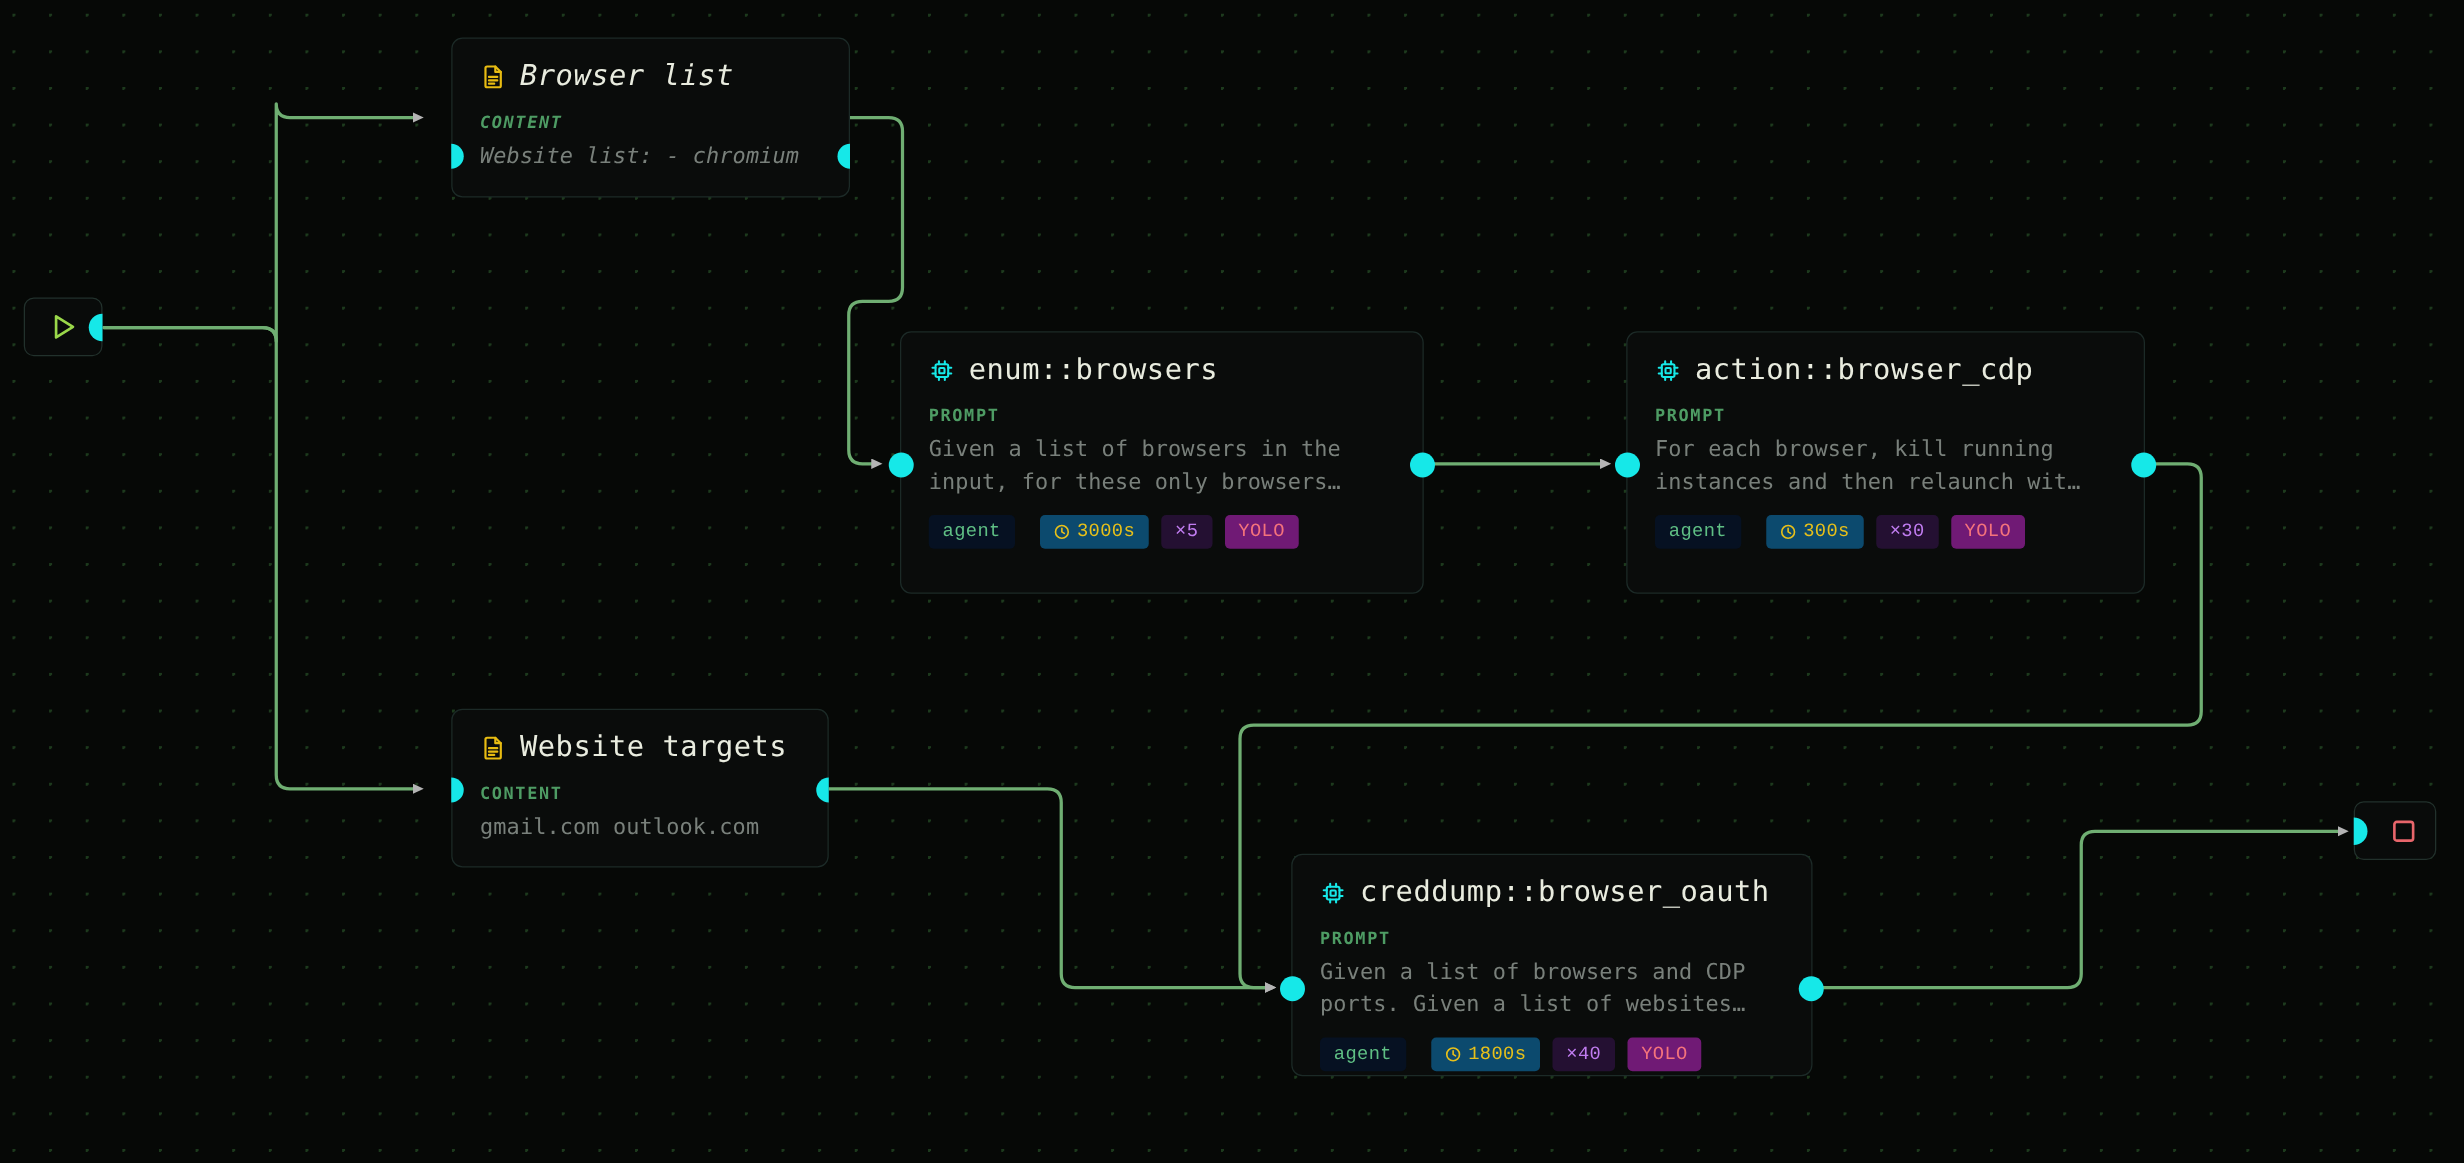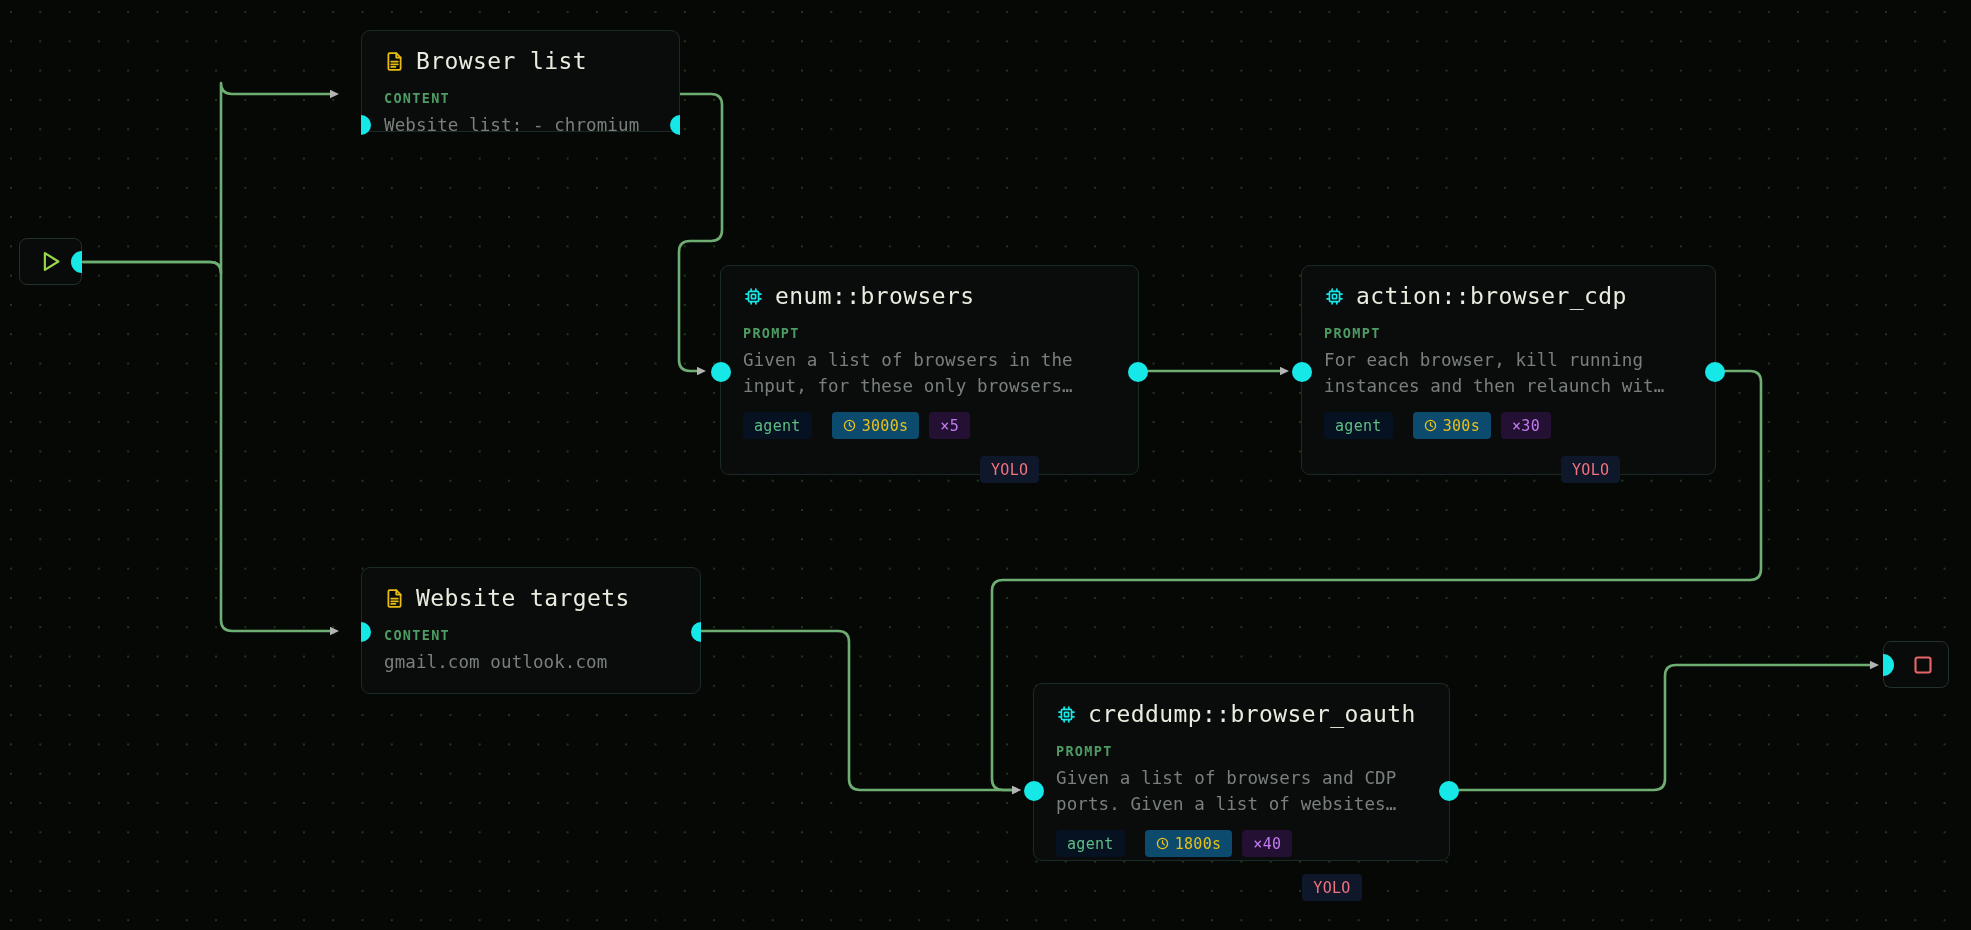--- a/index.html
+++ b/index.html
@@ -75,36 +75,37 @@
     font-size: 17.5px;
     line-height: 1.47;
     color: #79807b;
     letter-spacing: 0.1px;
     white-space: pre-line;
   }
   .badges {
     display: flex;
     gap: 10px;
     padding: 13px 22px 18px 22px;
+    font-family: Liberation Mono, monospace;
   }
   .badge {
     display: inline-flex;
     align-items: center;
     gap: 6px;
     height: 27px;
     padding: 0 11px;
     border-radius: 4px;
     font-size: 15px;
     letter-spacing: 0.3px;
     white-space: nowrap;
   }
   .badge.agent { background: #061122; color: #5fbf84; }
   .badge.timeout { background: #0c4a6e; color: #e8c019; margin-left: 10px; }
   .badge.retries { background: #241032; color: #c07cf0; }
-  .badge.yolo { background: #0f172a; color: #f4737c; margin-top: 44px; }
+  .badge.yolo { background: #701a75; color: #f4737c; }
   .badge svg { display: block; }
   
   .port {
     position: absolute;
     width: 10px;
     height: 20px;
     background: #16e8e8;
     z-index: 5;
   }
   .port.in  { left: -1px;  border-radius: 0 11px 11px 0; }
@@ -153,38 +154,38 @@
 
   <div class="node terminal" style="left:19px; top:238px;">
     <span class="t-icon">
       <svg width="27" height="27" viewBox="0 0 24 24" fill="none" stroke="#9ad84a" stroke-width="1.9" stroke-linejoin="round">
         <path d="M7 4.5 L19 12 L7 19.5 Z"></path>
       </svg>
     </span>
     <span class="term-port out"></span>
   </div>
 
-  <div class="node card" style="left:361px; top:30px; width:319px; height:102px;">
+  <div class="node card" style="left:361px; top:30px; width:319px; height:128px;font-style:italic;">
     <div class="card-title">
       <span class="t-icon">
         <svg viewBox="0 0 24 24" fill="none" stroke="#e8bc12" stroke-width="2" stroke-linecap="round" stroke-linejoin="round">
           <path d="M14 2.5 H6.5 A1.5 1.5 0 0 0 5 4 v16 a1.5 1.5 0 0 0 1.5 1.5 h11 A1.5 1.5 0 0 0 19 20 V7.5 Z"></path>
           <path d="M14 2.5 V7.5 H19"></path>
           <path d="M8.2 12 H15.8 M8.2 15.2 H15.8 M8.2 18.2 H13"></path>
         </svg>
       </span>
       <span class="t-text">Browser list</span>
     </div>
     <div class="section-label">CONTENT</div>
     <div class="body-text">Website list: - chromium</div>
     <span class="port in" style="top:84px;"></span>
     <span class="port out" style="top:84px;"></span>
   </div>
 
-  <div class="node card" style="left:361px; top:567px; width:340px; height:127px;">
+  <div class="node card" style="left:361px; top:567px; width:302px; height:127px;">
     <div class="card-title">
       <span class="t-icon">
         <svg viewBox="0 0 24 24" fill="none" stroke="#e8bc12" stroke-width="2" stroke-linecap="round" stroke-linejoin="round">
           <path d="M14 2.5 H6.5 A1.5 1.5 0 0 0 5 4 v16 a1.5 1.5 0 0 0 1.5 1.5 h11 A1.5 1.5 0 0 0 19 20 V7.5 Z"></path>
           <path d="M14 2.5 V7.5 H19"></path>
           <path d="M8.2 12 H15.8 M8.2 15.2 H15.8 M8.2 18.2 H13"></path>
         </svg>
       </span>
       <span class="t-text">Website targets</span>
     </div>

